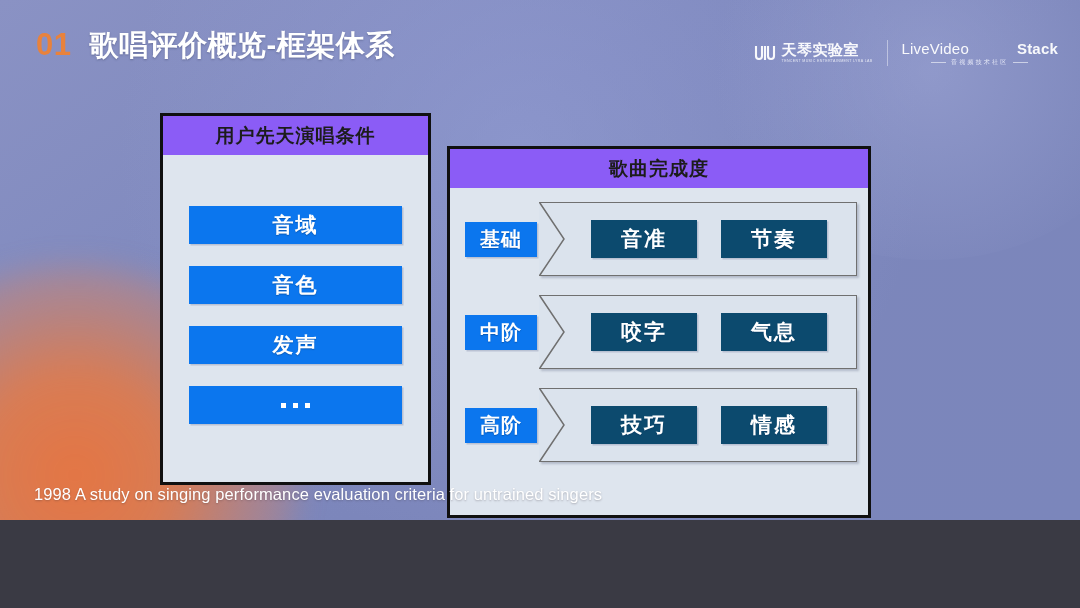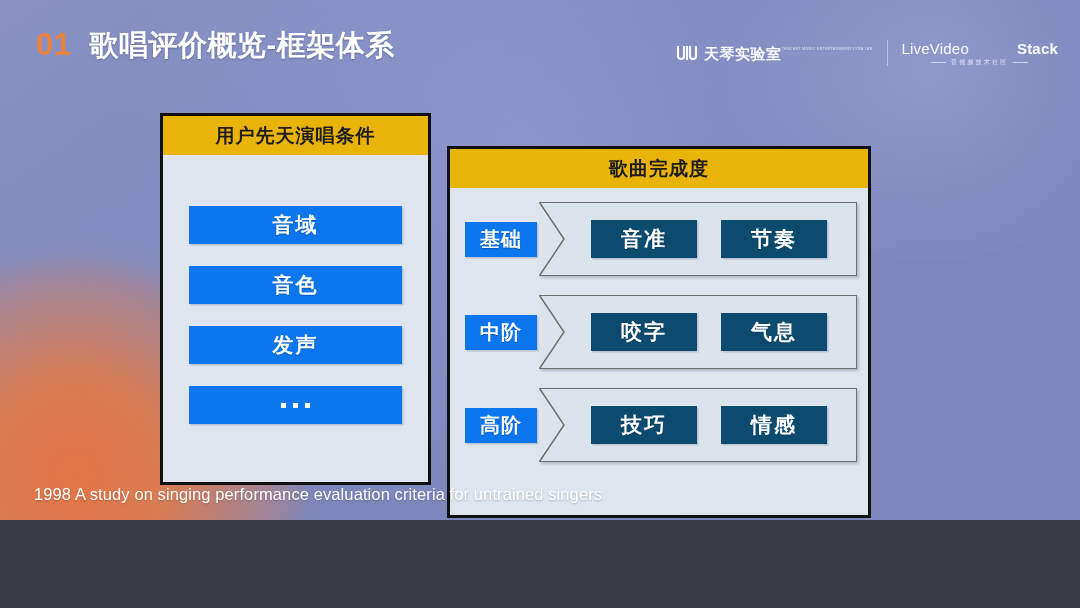--- a/index.html
+++ b/index.html
@@ -78,21 +78,21 @@
     gap: 14px;
     opacity: 0.95;
   }
   .logo-a { display: flex; align-items: center; gap: 6px; }
   .logo-mark {
     width: 22px; height: 20px;
     position: relative;
     flex: 0 0 auto;
   }
   .logo-mark svg { display: block; }
-  .logo-a-text { display: flex; line-height: 1; justify-content: flex-end; }
+  .logo-a-text { display: flex; flex-direction: column; line-height: 1; justify-content: flex-end; }
   .logo-a-cn {
     font-size: 15px;
     font-weight: bold;
     color: #ffffff;
     letter-spacing: 0.5px;
   }
   .logo-a-en {
     font-size: 3.6px;
     color: #e8eaf5;
     letter-spacing: 0.35px;
@@ -120,21 +120,21 @@
     position: absolute;
     background: #dee5ee;
     border: 3px solid #101010;
     box-sizing: border-box;
   }
   #panel-left  { left: 160px; top: 113px; width: 271px; height: 372px; }
   #panel-right { left: 447px; top: 113px; width: 424px; height: 372px; margin-top: 33px; }
 
   .panel-head {
     height: 39px;
-    background: #eab308;
+    background: #8b5cf6;
     display: flex;
     align-items: center;
     justify-content: center;
     box-sizing: border-box;
   }
   .panel-head-text {
     font-size: 19px;
     font-weight: bold;
     color: #1c1c1c;
     letter-spacing: 1px;

